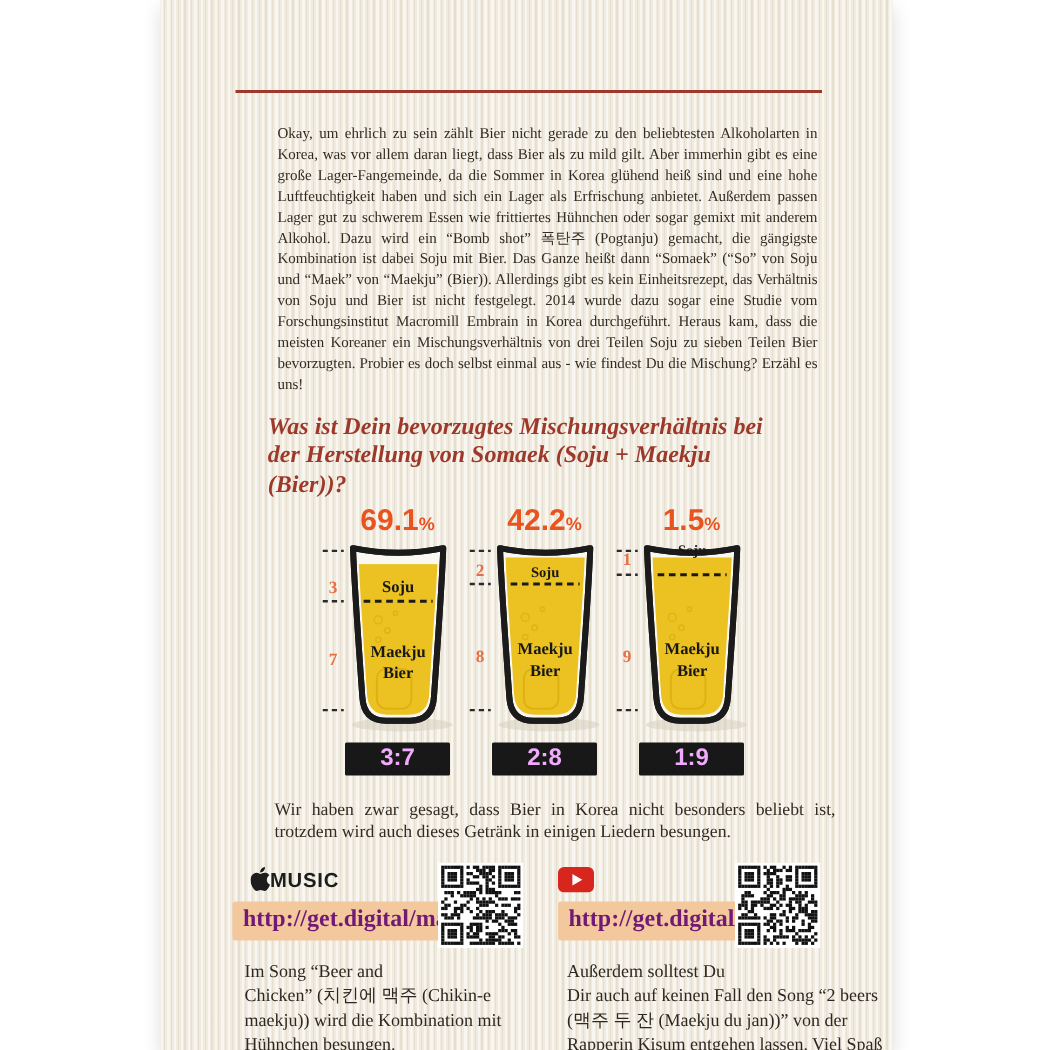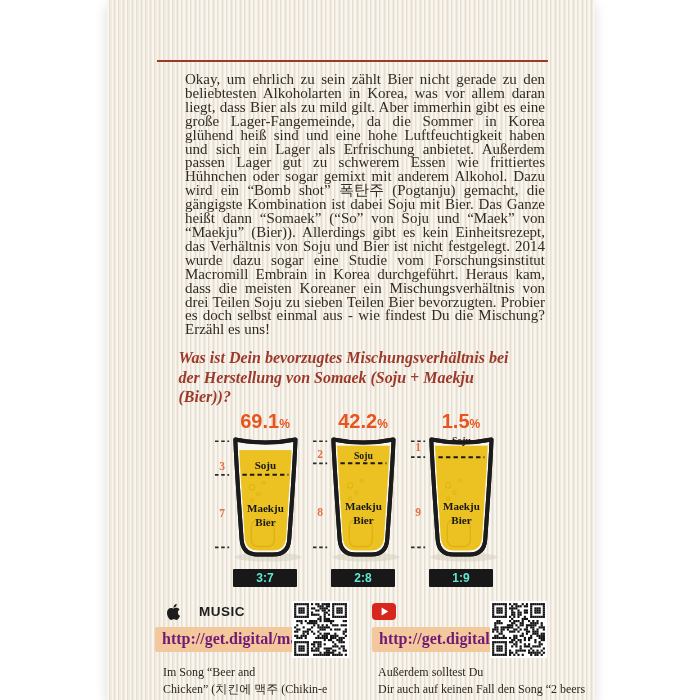--- a/index.html
+++ b/index.html
@@ -11,39 +11,39 @@
     background-image:repeating-linear-gradient(90deg,
       rgba(255,255,255,.55) 0 1.6px, rgba(255,255,255,0) 1.6px 2.4px,
       rgba(186,172,145,.20) 2.4px 3.2px, rgba(255,255,255,0) 3.2px 4.5px);
     box-shadow:0 5px 12px rgba(0,0,0,.14);
   }
   .header{margin:60px 0 0 56px;}
   .title-row{font-size:14.5px;font-weight:bold;color:#241c16;line-height:1;}
   .t-ko{font-family:"DejaVu Sans",sans-serif;font-size:13.5px;margin-right:4px;}
   .t-ro{font-style:italic;}
   .rule{height:2px;background:#9c392a;width:391px;margin:4px 0 0 -6px;}
-  .intro{margin:11px 50px 0 78px;font-size:15px;line-height:13.9px;text-align:justify;color:#332b23;}
+  .intro{margin:21px 50px 0 78px;font-size:10px;line-height:13.9px;text-align:justify;color:#332b23;}
   .question{margin:11px auto 0;width:345px;text-align:left;font-size:16px;line-height:1.22;
     font-style:italic;font-weight:bold;color:#9c392a;}
   .chart{display:flex;justify-content:center;margin-top:4px;transform:translateX(8px);}
   .glass-group{width:98px;display:flex;flex-direction:column;align-items:center;}
   .pct{font-family:"Liberation Sans",sans-serif;font-weight:bold;font-size:20px;line-height:1;
     color:#e8531e;margin-bottom:3px;padding-left:8px;}
   .pct-sign{font-size:12px;}
   svg.glass{display:block;}
-  .ratio-badge{margin-top:2px;margin-left:8px;background:#181818;color:#5eead4;
-    font-family:"Liberation Sans",sans-serif;font-weight:bold;font-size:12px;line-height:1;
+  .ratio-badge{margin-top:2px;margin-left:8px;background:#181818;color:#f0abfc;
+    font-family:"Liberation Sans",sans-serif;font-weight:bold;font-size:16px;line-height:1;
     padding:3px 23px;border-radius:1px;}
   .source{margin:6px 10px 0 10px;text-align:center;font-size:8.7px;color:#4a4038;}
   .outro{margin:15px 38px 0 76px;font-size:11.8px;line-height:14.5px;text-align:justify;color:#332b23;}
   .media{display:flex;margin:14px 0 0 48px;}
   .mcol{position:relative;}
   .mcol.left{width:197px;}
   .mcol.right{width:228px;margin-left:13px;}
-  .brand-row{height:22px;display:flex;align-items:center;gap:19px;}
+  .brand-row{height:22px;display:flex;align-items:center;gap:0;}
   .left .brand-row{margin-left:12px;}
   .right .brand-row{margin-left:7px;}
   .brand-text{font-family:"Liberation Sans",sans-serif;font-weight:bold;font-size:13.5px;
     letter-spacing:.5px;color:#1d1d1d;}
   .pill{display:inline-block;background:#f4c89d;color:#701a75;font-weight:bold;font-size:16px;
     line-height:1.15;padding:3px 7px 4px;border-radius:2px;margin-top:4px;}
   .right .pill{margin-left:7px;}
   .mcaption{margin:12px 0 0 8px;font-size:12px;line-height:16.5px;color:#2e2620;}
   .right .mcaption{margin-left:13px;}
   .cap-spacer{float:right;height:2px;}
@@ -164,20 +164,21 @@
           <text class="glass-num" x="8" y="92" text-anchor="middle">9</text>
           <text class="glass-label" x="57" y="11.5" font-size="11" text-anchor="middle">Soju</text>
           <text class="glass-label" x="57" y="86" font-size="12.5" text-anchor="middle">Maekju</text>
           <text class="glass-label" x="57" y="102" font-size="12.5" text-anchor="middle">Bier</text>
         </svg>
         <div class="ratio-badge">1:9</div>
       </div>
     </div>
 
 
+    <p class="outro">Wir haben zwar gesagt, dass Bier in Korea nicht besonders beliebt ist, trotzdem wird auch dieses Getränk in einigen Liedern besungen.</p>
 
     <div class="media">
 
       <div class="mcol left">
         <svg class="qr-abs" width="57" height="57" viewBox="0 0 56 56">
             <g class="qr">
               <rect width="56" height="56" fill="#ffffff"></rect>
               <rect x="2.07" y="2.07" width="2.12" height="2.12" fill="#111111"></rect>
               <rect x="4.15" y="2.07" width="2.12" height="2.12" fill="#111111"></rect>
               <rect x="6.22" y="2.07" width="2.12" height="2.12" fill="#111111"></rect>

